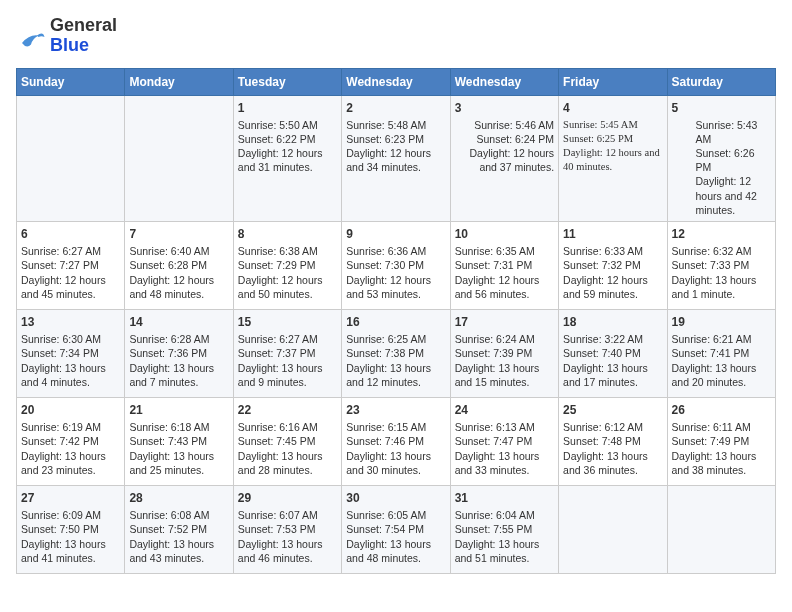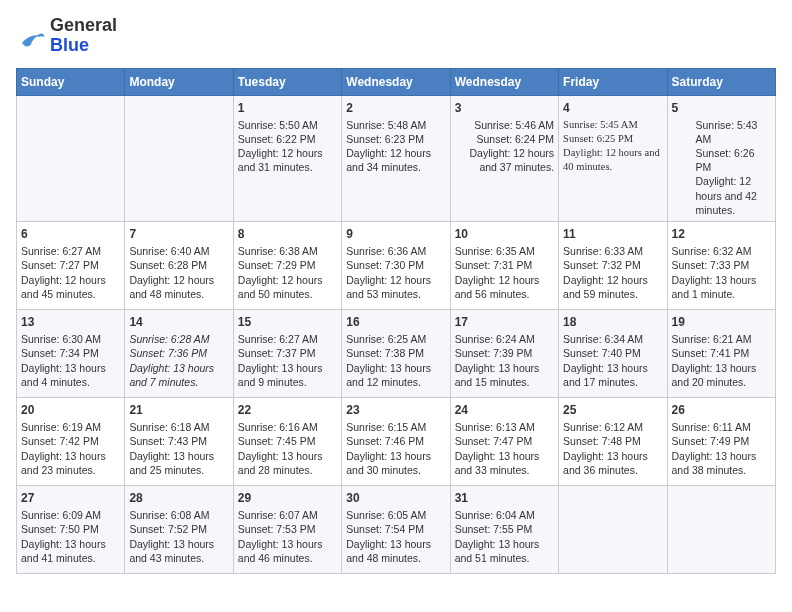--- a/index.html
+++ b/index.html
@@ -203,21 +203,21 @@
       </tr>
       <tr>
         <td>
           <span class="day-number">13</span>
           <div class="cell-content" style="white-space: pre-line;">Sunrise: 6:30 AM
 Sunset: 7:34 PM
 Daylight: 13 hours and 4 minutes.</div>
         </td>
         <td>
           <span class="day-number">14</span>
-          <div class="cell-content" style="white-space: pre-line; font-style: italic;">Sunrise: 6:28 AM
+          <div class="cell-content" style="white-space: pre-line;">Sunrise: 6:28 AM
 Sunset: 7:36 PM
 Daylight: 13 hours and 7 minutes.</div>
         </td>
         <td>
           <span class="day-number">15</span>
           <div class="cell-content" style="white-space: pre-line;">Sunrise: 6:27 AM
 Sunset: 7:37 PM
 Daylight: 13 hours and 9 minutes.</div>
         </td>
         <td>
@@ -227,21 +227,21 @@
 Daylight: 13 hours and 12 minutes.</div>
         </td>
         <td>
           <span class="day-number">17</span>
           <div class="cell-content" style="white-space: pre-line;">Sunrise: 6:24 AM
 Sunset: 7:39 PM
 Daylight: 13 hours and 15 minutes.</div>
         </td>
         <td>
           <span class="day-number">18</span>
-          <div class="cell-content" style="white-space: pre-line;">Sunrise: 6:34 AM
+          <div class="cell-content" style="white-space: pre-line;">Sunrise: 3:22 AM
 Sunset: 7:40 PM
 Daylight: 13 hours and 17 minutes.</div>
         </td>
         <td>
           <span class="day-number">19</span>
           <div class="cell-content" style="white-space: pre-line;">Sunrise: 6:21 AM
 Sunset: 7:41 PM
 Daylight: 13 hours and 20 minutes.</div>
         </td>
       </tr>

